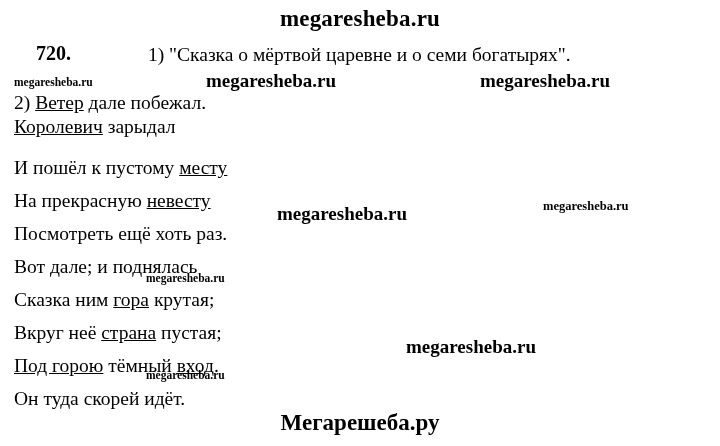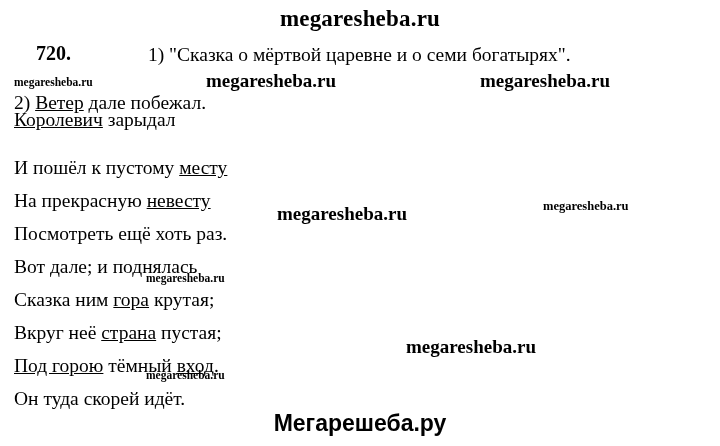--- a/index.html
+++ b/index.html
@@ -34,21 +34,21 @@
     letter-spacing: 0.2px;
   }
 
   
   .brand-bottom {
     position: absolute;
     top: 410px;
     left: 0;
     width: 720px;
     text-align: center;
-    font-family: Liberation Sans, sans-serif;
+    font-family: Liberation Serif, serif;
     font-weight: bold;
     font-size: 23px;
     color: #000000;
   }
 
   
   .ex-number {
     position: absolute;
     left: 36px;
     top: 42px;
@@ -85,21 +85,21 @@
 <div class="page">
 
   <div class="brand-top">megaresheba.ru</div>
 
   <div class="ex-number">720.</div>
 
   <div class="line" style="left:148px; top:44px;">1) "Сказка о мёртвой царевне и о семи богатырях".</div>
 
   <div class="line" style="left:14px; top:92px;"><span>2) </span><span class="u">Ветер</span><span> дале побежал.</span></div>
 
-  <div class="line" style="left:14px; top:109px;"><span class="u">Королевич</span><span> зарыдал</span></div>
+  <div class="line" style="left:14px; top:116px;"><span class="u">Королевич</span><span> зарыдал</span></div>
 
   <div class="line" style="left:14px; top:157px;"><span>И пошёл к пустому </span><span class="u">месту</span></div>
 
   <div class="line" style="left:14px; top:190px;"><span>На прекрасную </span><span class="u">невесту</span></div>
 
   <div class="line" style="left:14px; top:223px;">Посмотреть ещё хоть раз.</div>
 
   <div class="line" style="left:14px; top:256px;">Вот дале; и поднялась</div>
 
   <div class="line" style="left:14px; top:289px;"><span>Сказка ним </span><span class="u">гора</span><span> крутая;</span></div>

